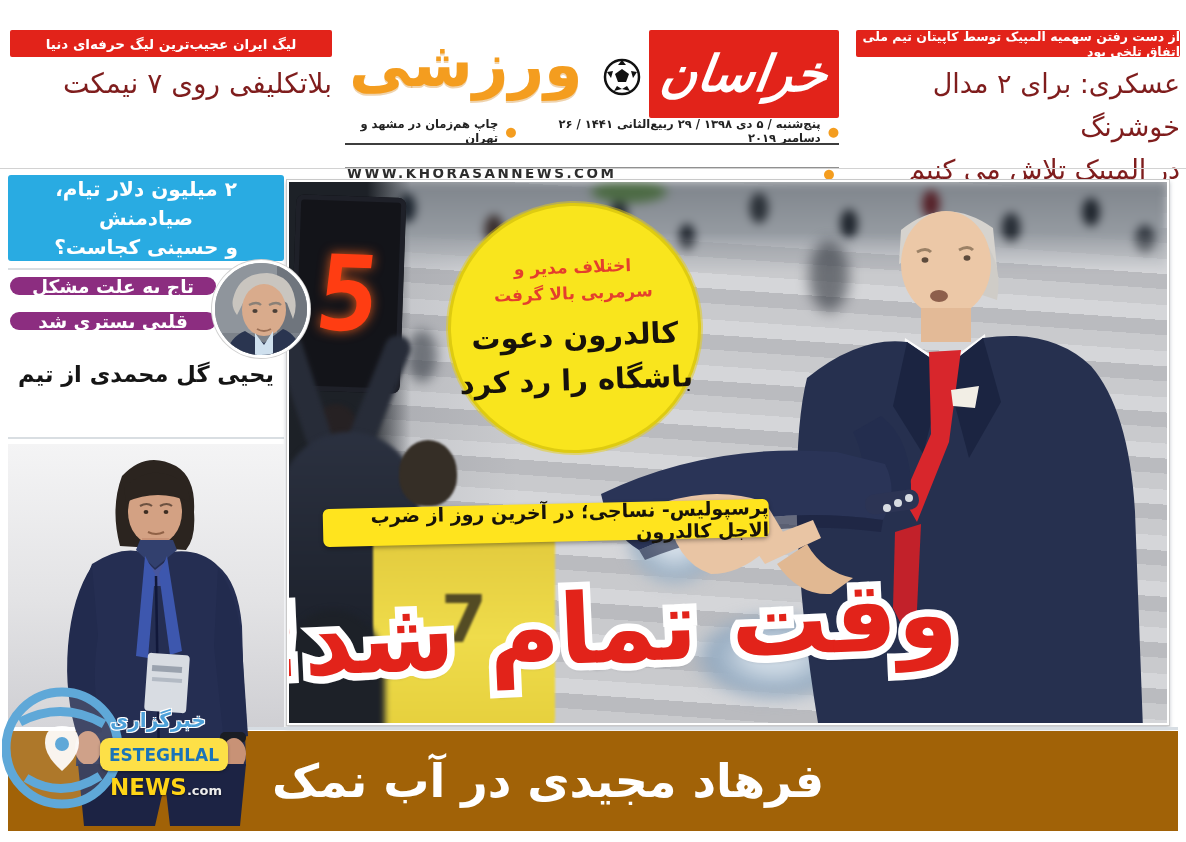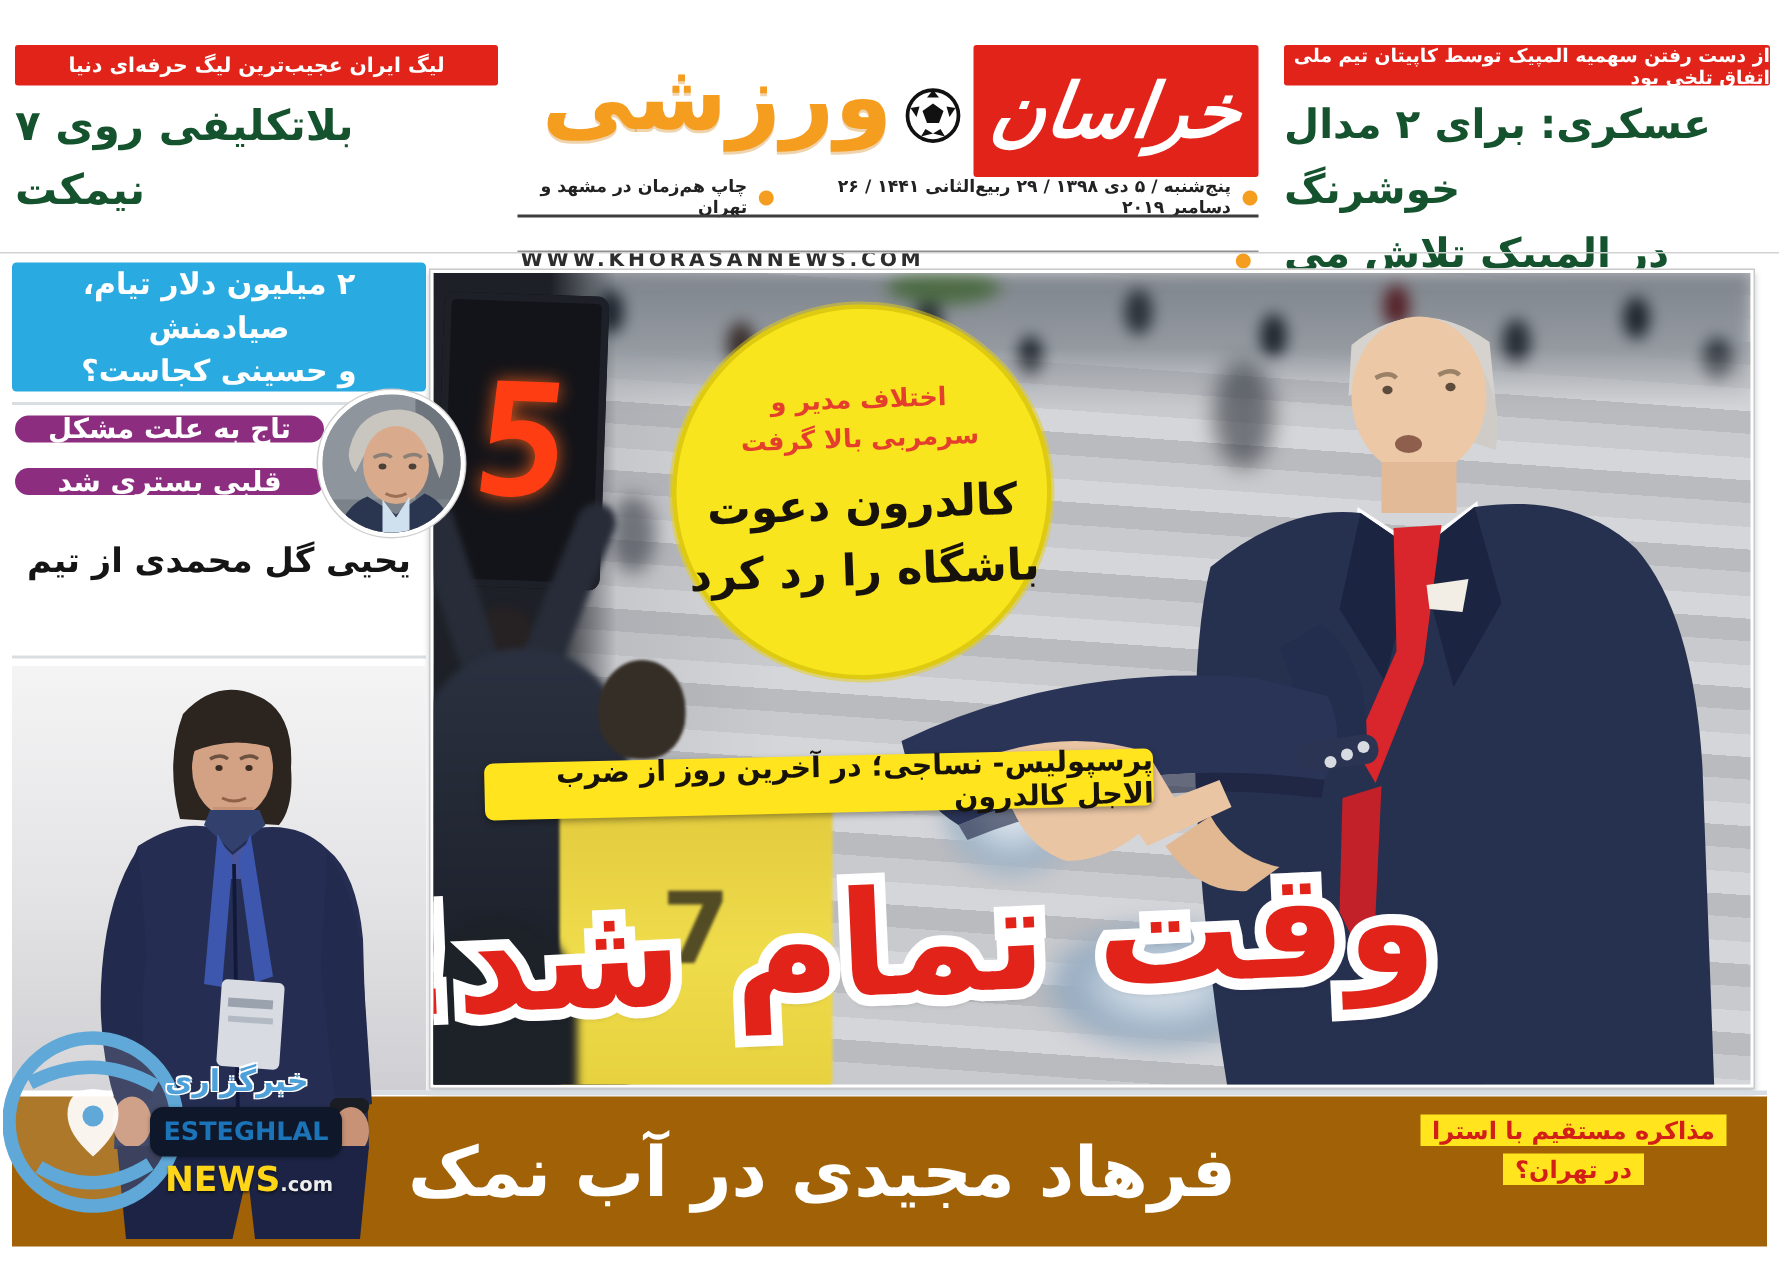--- a/index.html
+++ b/index.html
@@ -7,27 +7,27 @@
   body{position:relative;background:#fff;font-family:"DejaVu Sans","Liberation Sans",sans-serif;overflow:hidden}
   .abs{position:absolute}
   .ctr{display:flex;align-items:center;justify-content:center;text-align:center}
 
   
   .kicker-strip{background:#e2231a;color:#fff;font-weight:bold;border-radius:2px}
   #tl-block{left:10px;top:30px;width:322px}
   #tr-block{left:856px;top:30px;width:324px}
   #tl-kicker,#tr-kicker{height:27px;font-size:13.5px;display:flex;align-items:center;justify-content:center;direction:rtl}
   #tr-kicker{font-size:12.5px}
-  .top-headline{margin-top:5px;font-weight:bold;color:#14532d;font-size:28px;line-height:43px;text-align:left;direction:rtl}
+  .top-headline{margin-top:5px;font-weight:normal;color:#7f1d1d;font-size:28px;line-height:43px;text-align:right;direction:rtl}
   #tr-block .top-headline{font-size:27px}
 
   #masthead{left:345px;top:4px;width:494px;height:165px}
   #logo-red{position:absolute;right:0;top:26px;width:190px;height:88px;background:#e2231a;border-radius:2px;display:flex;align-items:center;justify-content:center}
   #logo-red span{color:#fff;font-size:50px;font-weight:bold;font-style:italic;direction:rtl;transform:skewX(-8deg)}
-  #logo-orange{position:absolute;left:4px;top:8px;width:258px;height:104px;display:flex;align-items:center;justify-content:center}
+  #logo-orange{position:absolute;left:4px;top:8px;width:258px;height:104px;display:flex;align-items:center;}
   #logo-orange span{color:#f49d1f;font-size:62px;font-weight:bold;direction:rtl;letter-spacing:1px;text-shadow:0 2px 0 rgba(210,130,20,.35)}
   #ball{position:absolute;left:258px;top:54px;width:38px;height:38px}
   #date-line{position:absolute;left:0;right:0;top:117px;height:20px;display:flex;align-items:center;justify-content:center;gap:7px;font-size:11.5px;font-weight:bold;color:#222;direction:rtl}
   .odot{color:#f49d1f;font-size:13px}
   #date-rule{position:absolute;left:0;right:0;top:139px;height:2px;background:#3d3d3d}
   #site-line{position:absolute;left:2px;right:2px;top:160px;height:18px;display:flex;align-items:center;justify-content:space-between;font-weight:bold;font-size:13.5px;letter-spacing:2.5px;color:#2d2d2d}
   #site-rule{position:absolute;left:0;right:0;top:163px;height:1px;background:#909090}
   #header-rule{left:0;top:168px;width:1186px;height:1px;background:#d2d2d2}
 
   
@@ -37,21 +37,21 @@
   #pill1{top:277px}
   #pill2{top:312px}
   #taj-circle{left:212px;top:260px;width:98px;height:98px;border-radius:50%;border:3px solid #fff;box-shadow:0 0 0 1px #cfcfcf;overflow:hidden;z-index:3;background:#8f959c}
   #story3{left:8px;top:356px;width:276px;font-weight:bold;color:#151515;font-size:22.5px;line-height:37px;text-align:center;direction:rtl}
   #majidi-photo{left:8px;top:444px;width:276px;height:283px;background:linear-gradient(180deg,#f4f4f5,#e3e3e5 55%,#cfcfd3);z-index:2;overflow:visible}
   #majidi-photo svg{position:absolute;left:0;top:0}
 
   
   #watermark{left:8px;top:682px;width:238px;height:142px;z-index:6}
   .wm-agency{position:absolute;left:102px;top:26px;color:#4da0d8;font-size:20px;font-weight:bold;direction:rtl;text-shadow:-1px -1px 0 #fff,1px -1px 0 #fff,-1px 1px 0 #fff,1px 1px 0 #fff}
-  .wm-box{position:absolute;left:92px;top:56px;width:128px;height:33px;background:#0f172a;border-radius:9px;display:flex;align-items:center;justify-content:center;color:#1b74b8;font-weight:bold;font-size:17px;box-shadow:0 1px 3px rgba(0,0,0,.35)}
+  .wm-box{position:absolute;left:92px;top:56px;width:128px;height:33px;background:#fde047;border-radius:9px;display:flex;align-items:center;justify-content:center;color:#1b74b8;font-weight:bold;font-size:17px;box-shadow:0 1px 3px rgba(0,0,0,.35)}
   .wm-news{position:absolute;left:102px;top:92px;font-weight:bold;white-space:nowrap}
   .wm-news .n{color:#ffd517;font-size:23px;text-shadow:0 1px 2px rgba(0,0,0,.5)}
   .wm-news .d{color:#ededed;font-size:13px;text-shadow:0 1px 2px rgba(0,0,0,.5)}
 
   
   #photo{left:286px;top:179px;width:884px;height:547px;background:#fff;border:1px solid #c9c9c9;box-shadow:0 3px 4px rgba(110,120,135,.4)}
   #photo-inner{position:absolute;inset:2px;overflow:hidden;background:
     linear-gradient(90deg,rgba(70,76,88,.22),rgba(0,0,0,0) 26%),
     repeating-linear-gradient(184deg,#babbbf 0 15px,#c9cacd 15px 31px,#d5d6d9 31px 46px)}
   #crowd{position:absolute;left:0;top:0;right:0;height:92px;filter:blur(5px);
@@ -278,24 +278,20 @@
     <div id="bigline">
       <span class="big-outline">وقت تمام شد!</span>
       <span class="big-fill">وقت تمام شد!</span>
     </div>
   </div>
 </div>
 <div class="abs" id="photo-bottom-shadow"></div>
 
 <div class="abs" id="banner">
   <div id="banner-title">فرهاد مجیدی در آب نمک</div>
-  <div id="banner-tags">
-    <div class="tag">مذاکره مستقیم با استرا</div>
-    <div class="tag">در تهران؟</div>
-  </div>
 </div>
 
 <div class="abs" id="watermark">
   <svg width="126" height="130" viewBox="0 0 126 130" style="position:absolute;left:-6px;top:0">
     <circle cx="60" cy="66" r="56" fill="rgba(255,255,255,0.14)" stroke="#5fa8d8" stroke-width="9"></circle>
     <path d="M18 40 Q60 18 102 42" stroke="#5fa8d8" stroke-width="9" fill="none"></path>
     <path d="M24 96 Q60 118 98 94" stroke="#5fa8d8" stroke-width="9" fill="none"></path>
     <path d="M60 44 q17 0 17 17 q0 13 -17 28 q-17 -15 -17 -28 q0 -17 17 -17 Z" fill="#ffffff" opacity="0.92"></path>
     <circle cx="60" cy="62" r="7" fill="#5fa8d8"></circle>
   </svg>

